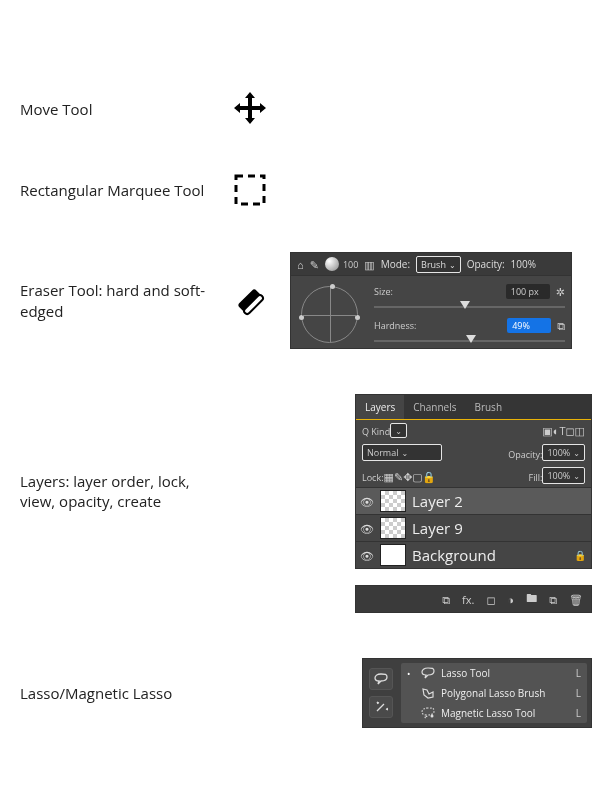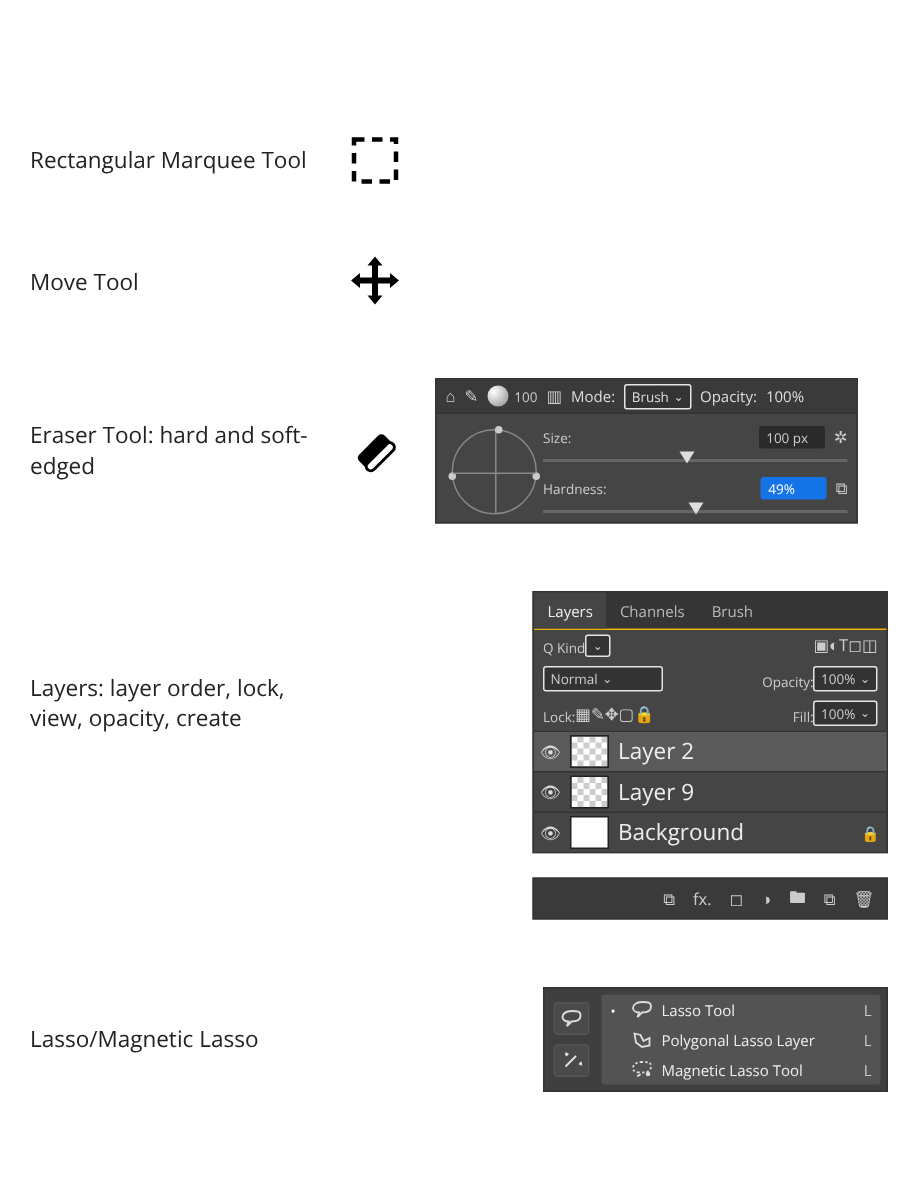--- a/index.html
+++ b/index.html
@@ -5,21 +5,21 @@
 body{margin:0;background:#fff;font-family:"Open Sans",Arial,sans-serif;color:#222;font-size:14px;width:612px}
 .page{padding:60px 20px 40px 20px}
 .row{display:flex;align-items:center;margin-bottom:45px}
 .label{width:200px;font-size:15px;line-height:1.35;font-weight:400}
 .icon-cell{width:60px;display:flex;justify-content:center;align-items:center}
 .panel{background:#454545;color:#ddd;font-size:10px;border:1px solid #333}
 
 .eraser-panel{width:280px;height:95px;position:relative;margin-left:10px}
 .eraser-top{height:22px;display:flex;align-items:center;padding:0 6px;gap:6px;border-bottom:1px solid #333;background:#3a3a3a}
 .eraser-top .num{font-size:9px;color:#ccc;margin-left:-2px}
-.eraser-body{display:flex;padding:6px;gap:0}
+.eraser-body{display:flex;padding:6px;gap:12px}
 .brush-circle{width:55px;height:55px;border:1px solid #888;border-radius:50%;position:relative;margin:4px}
 .brush-circle:before,.brush-circle:after{content:"";position:absolute;background:#888}
 .brush-circle:before{left:50%;top:0;width:1px;height:100%}
 .brush-circle:after{top:50%;left:0;height:1px;width:100%}
 .brush-dot{position:absolute;width:5px;height:5px;background:#ccc;border-radius:50%}
 .sliders{flex:1}
 .slider-row{display:flex;align-items:center;height:18px;gap:6px;font-size:9px;color:#ccc}
 .slider-row .field{background:#2a2a2a;padding:1px 5px;border-radius:2px;min-width:34px;text-align:left}
 .slider-row .field.sel{background:#1473e6;color:#fff}
 .slider-track{height:14px;position:relative;margin-bottom:2px}
@@ -54,33 +54,33 @@
 .lasso-item .key{margin-left:auto;color:#ccc}
 .tick{width:8px;color:#fff;font-size:9px}
 svg{display:block}
 </style>
 </head>
 <body>
 
 <div class="page">
 
 <div class="row" style="margin-top:30px">
+  <div class="label">Move Tool</div>
+  <div class="icon-cell">
+    <svg width="38" height="38" viewBox="0 0 38 38">
+      <path fill="#000" d="M19 2l5 6h-3v8h8v-3l6 5-6 5v-3h-8v8h3l-5 6-5-6h3v-8H9v3l-6-5 6-5v3h8V8h-3z"></path>
+    </svg>
+  </div>
+</div>
+
+<div class="row" style="margin-top:30px">
   <div class="label">Rectangular Marquee Tool</div>
   <div class="icon-cell">
     <svg width="34" height="34" viewBox="0 0 34 34">
       <rect x="3" y="3" width="28" height="28" fill="none" stroke="#000" stroke-width="3" stroke-dasharray="7 5"></rect>
-    </svg>
-  </div>
-</div>
-
-<div class="row" style="margin-top:30px">
-  <div class="label">Move Tool</div>
-  <div class="icon-cell">
-    <svg width="38" height="38" viewBox="0 0 38 38">
-      <path fill="#000" d="M19 2l5 6h-3v8h8v-3l6 5-6 5v-3h-8v8h3l-5 6-5-6h3v-8H9v3l-6-5 6-5v3h8V8h-3z"></path>
     </svg>
   </div>
 </div>
 
 <div class="row" style="align-items:center">
   <div class="label">Eraser Tool: hard and soft-edged</div>
   <div class="icon-cell">
     <svg width="40" height="40" viewBox="0 0 40 40">
       <g transform="rotate(-45 20 20)">
         <rect x="8" y="14" width="24" height="14" rx="3" fill="#000"></rect>
@@ -126,21 +126,21 @@
         </div>
         <div class="slider-track">
               <div class="slider-thumb" style="left:48%"></div>
             </div>
       </div>
     </div>
   </div>
 </div>
 
 <div class="row" style="align-items:flex-start">
-  <div class="label" style="margin-top:55px">Layers: layer order, lock, view, opacity, create</div>
+  <div class="label" style="margin-top:77px">Layers: layer order, lock, view, opacity, create</div>
   <div class="icon-cell"></div>
   <div style="margin-left:auto">
     <div class="panel layers-panel">
       <div class="tabs">
         <span class="active">Layers</span>
         <span>Channels</span>
         <span>Brush</span>
       </div>
       <div class="lp-row">
         <span>Q Kind</span>
@@ -225,21 +225,21 @@
                 <path d="M7 1C3 1 1 3 1 5c0 2 2 3 4 3l-1 3 3-3c3 0 6-1 6-4S11 1 7 1z" fill="none" stroke="#ddd" stroke-width="1.2"></path>
               </svg>
               <span>Lasso Tool</span>
               <span class="key">L</span>
             </div>
             <div class="lasso-item">
               <span class="tick"></span>
               <svg width="14" height="12" viewBox="0 0 14 12">
                 <path d="M2 2l4 1 2 4 4-2 0 5-5 1-4-3z" fill="none" stroke="#ddd" stroke-width="1.2"></path>
               </svg>
-              <span>Polygonal Lasso Layer</span>
+              <span>Polygonal Lasso Brush</span>
               <span class="key">L</span>
             </div>
             <div class="lasso-item">
               <span class="tick"></span>
               <svg width="14" height="12" viewBox="0 0 14 12">
                 <path d="M7 1C3 1 1 3 1 5c0 2 2 3 4 3l-1 3 3-3c3 0 6-1 6-4S11 1 7 1z" fill="none" stroke="#ddd" stroke-width="1.2" stroke-dasharray="1.5 1.5"></path>
                 <circle cx="11" cy="9" r="1.5" fill="#ddd"></circle>
               </svg>
               <span>Magnetic Lasso Tool</span>
               <span class="key">L</span>

